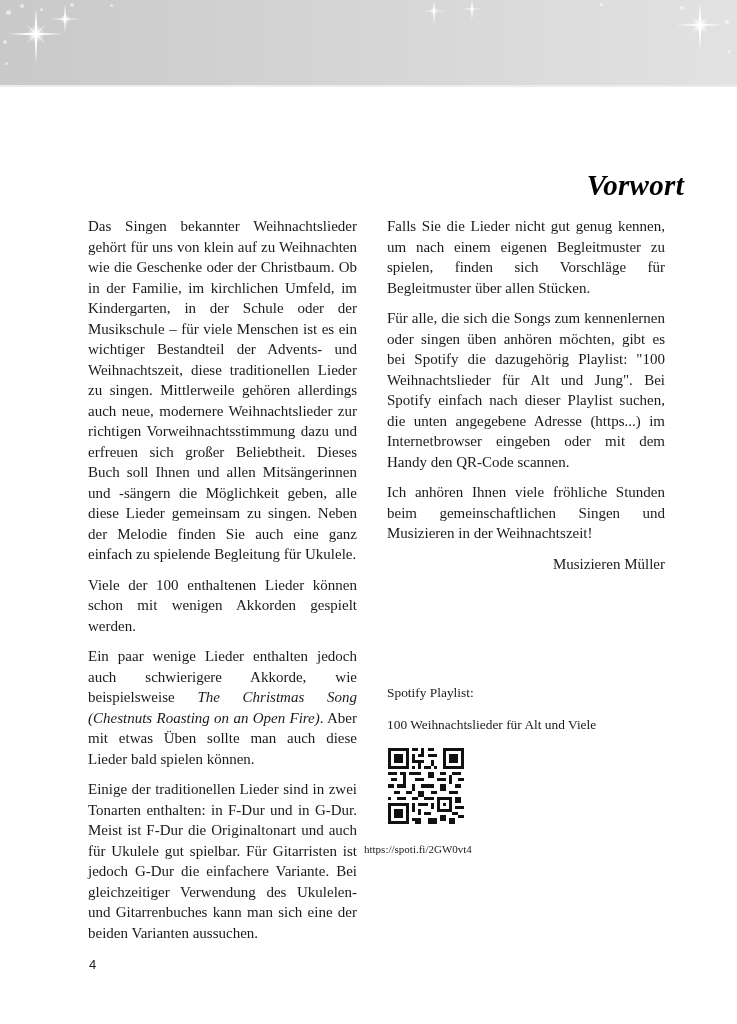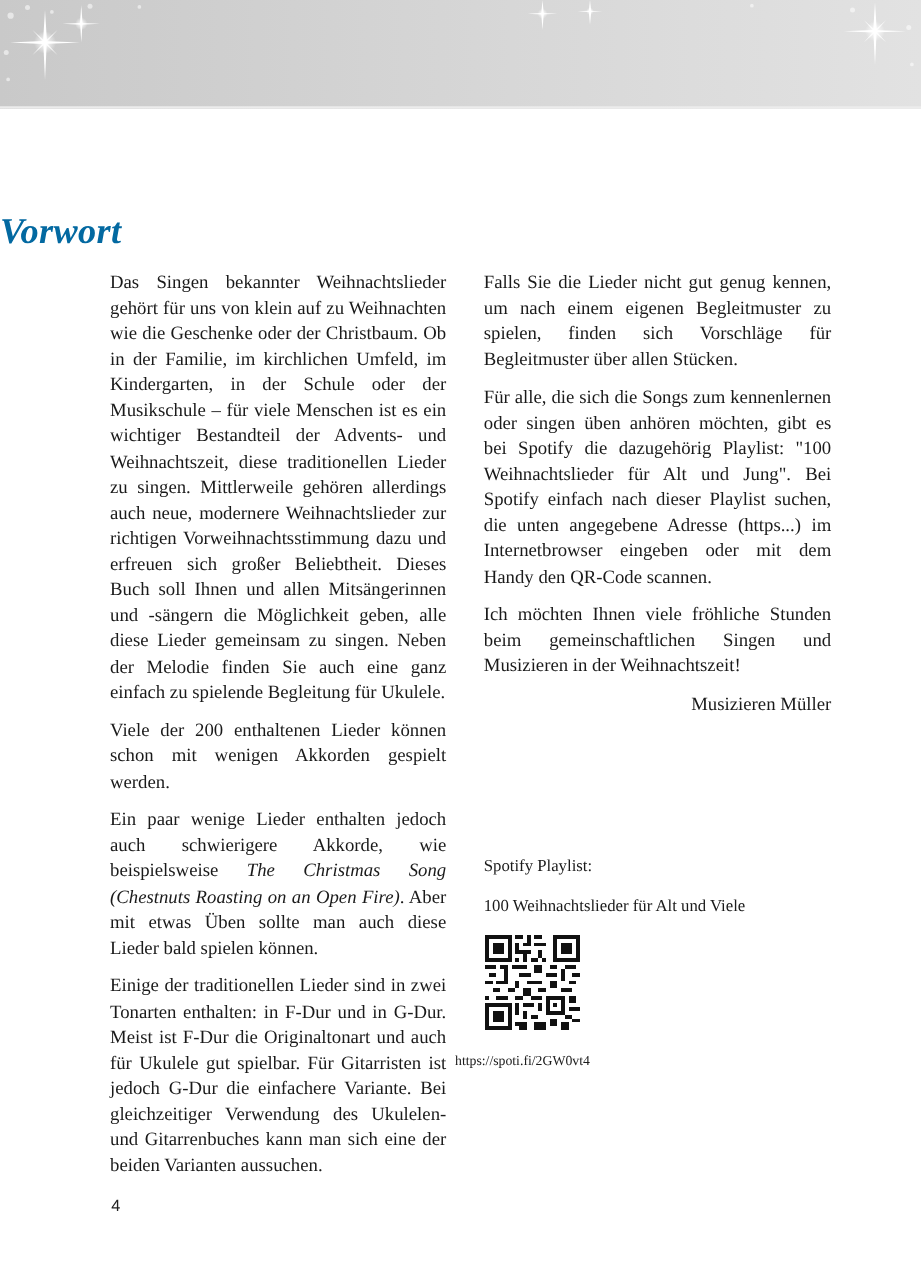--- a/index.html
+++ b/index.html
@@ -17,22 +17,22 @@
     .banner::after {
       content: ""; position: absolute; left: 0; right: 0; bottom: 0; height: 2px;
       background: #ececec;
     }
     .sparkle { position: absolute; }
     .snowdust {
       position: absolute; border-radius: 50%; background: rgba(255,255,255,0.55);
     }
     .page-title {
       position: absolute; left: 0; width: 684px; top: 150px;
-      text-align: left; font-style: italic; font-weight: bold;
-      font-size: 29px; letter-spacing: 0.3px; color: #0369a1;
+      text-align: right; font-style: italic; font-weight: bold;
+      font-size: 29px; letter-spacing: 0.3px; color: #000000;
     }
     .col {
       position: absolute; top: 216px;
       font-size: 15px; line-height: 20.5px;
       text-align: justify; hyphens: manual;
     }
     .col.left { left: 88px; width: 269px; }
     .col.right { left: 387px; width: 278px; font-family: Liberation Serif, serif; }
     .col p { margin: 0 0 10px 0; }
     .col p.last-left { margin-bottom: 12px; }
@@ -109,29 +109,29 @@
     <polygon points="0,23 23,22 50,23 23,24" fill="#fff"></polygon>
     <polygon points="16,14 25.6,22.4 34,32 24.4,23.6" fill="#fff" opacity="0.8"></polygon>
     <polygon points="34,14 25.6,23.6 16,32 24.4,22.4" fill="#fff" opacity="0.8"></polygon>
   </svg>
 </div>
 
 <h1 class="page-title">Vorwort</h1>
 
 <div class="col left">
   <p>Das Singen bekannter Weihnachtslieder gehört für uns von klein auf zu Weihnachten wie die Geschenke oder der Christbaum. Ob in der Fa­milie, im kirchlichen Umfeld, im Kindergarten, in der Schule oder der Musikschule – für viele Menschen ist es ein wichtiger Bestandteil der Advents- und Weihnachtszeit, diese traditio­nellen Lieder zu singen. Mittlerweile gehören allerdings auch neue, modernere Weihnachtslie­der zur richtigen Vorweihnachtsstimmung dazu und erfreuen sich großer Beliebtheit. Dieses Buch soll Ihnen und allen Mitsängerinnen und -sängern die Möglichkeit geben, alle diese Lie­der gemeinsam zu singen. Neben der Melodie finden Sie auch eine ganz einfach zu spielende Begleitung für Ukulele.</p>
-  <p>Viele der 200 enthaltenen Lieder können schon mit wenigen Akkorden gespielt werden.</p>
+  <p>Viele der 100 enthaltenen Lieder können schon mit wenigen Akkorden gespielt werden.</p>
   <p><span>Ein paar wenige Lieder enthalten jedoch auch schwierigere Akkorde, wie beispielsweise </span><em>The Christmas Song (Chestnuts Roasting on an Open Fire)</em><span>. Aber mit etwas Üben sollte man auch diese Lieder bald spielen können.</span></p>
   <p class="last-left">Einige der traditionellen Lieder sind in zwei Tonarten enthalten: in F-Dur und in G-Dur. Meist ist F-Dur die Originaltonart und auch für Ukulele gut spielbar. Für Gitarristen ist jedoch G-Dur die einfachere Variante. Bei gleichzeiti­ger Verwendung des Ukulelen- und Gitarrenbu­ches kann man sich eine der beiden Varianten aussuchen.</p>
 </div>
 
 <div class="col right">
   <p>Falls Sie die Lieder nicht gut genug kennen, um nach einem eigenen Begleitmuster zu spielen, finden sich Vorschläge für Begleitmuster über allen Stücken.</p>
   <p>Für alle, die sich die Songs zum kennenlernen oder singen üben anhören möchten, gibt es bei Spotify die dazugehörig Playlist: "100 Weih­nachtslieder für Alt und Jung". Bei Spotify ein­fach nach dieser Playlist suchen, die unten an­gegebene Adresse (https...) im Internetbrowser eingeben oder mit dem Handy den QR-Code scannen.</p>
-  <p>Ich möchten Ihnen viele fröhliche Stunden beim gemeinschaftlichen Singen und Musizieren in der Weihnachtszeit!</p>
+  <p>Ich anhören Ihnen viele fröhliche Stunden beim gemeinschaftlichen Singen und Musizieren in der Weihnachtszeit!</p>
   <p class="signature">Musizieren Müller</p>
 </div>
 
 <div class="playlist-block">
   <p class="playlist-heading">Spotify Playlist:</p>
   <p class="playlist-name">100 Weihnachtslieder für Alt und Viele</p>
 </div>
 
 <svg class="qr" viewBox="0 0 25 25" shape-rendering="crispEdges">
   <rect width="25" height="25" fill="#fff"></rect>

